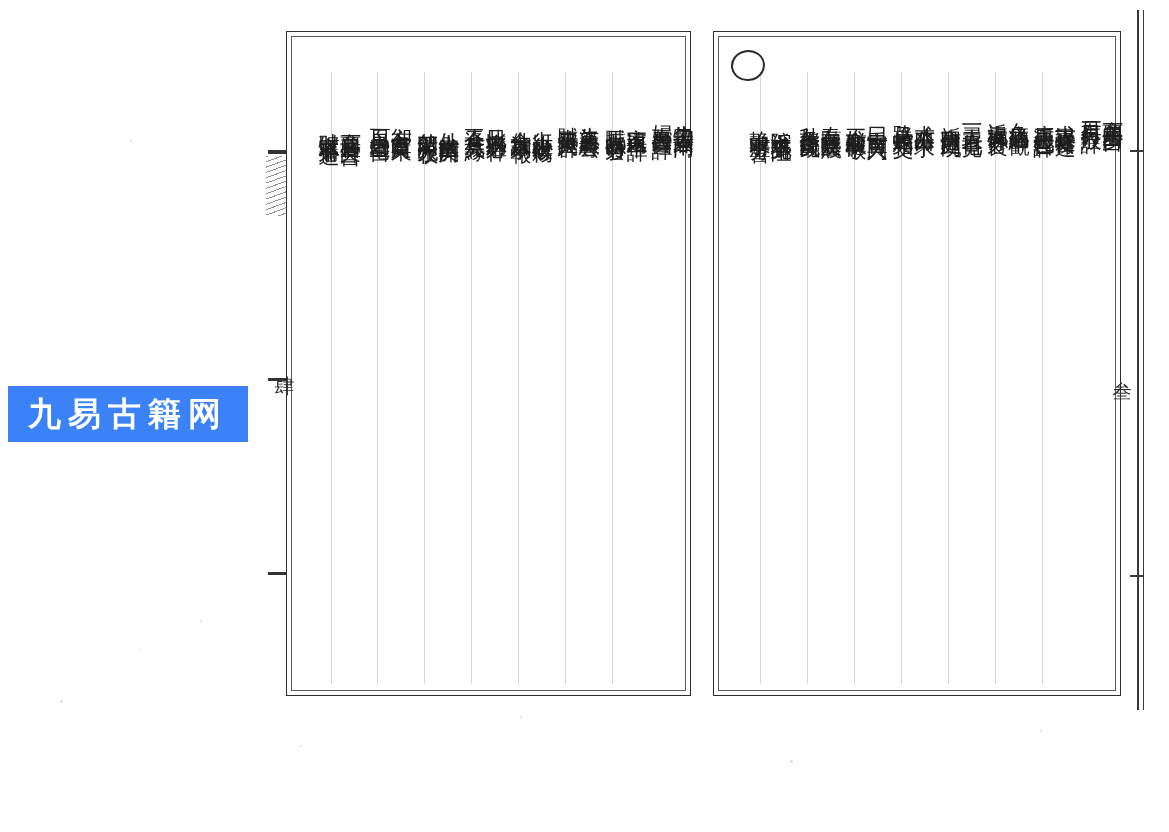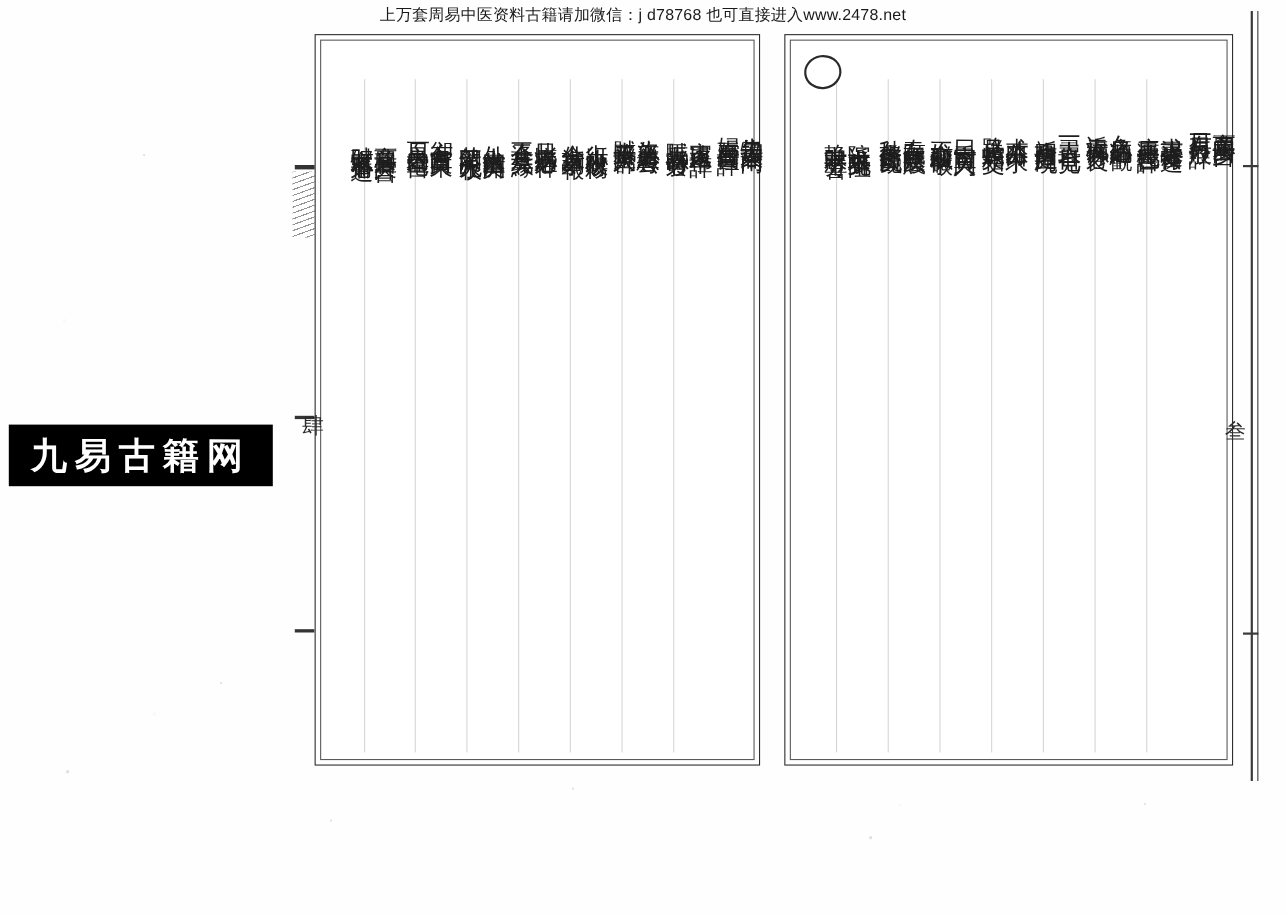--- a/index.html
+++ b/index.html
@@ -183,21 +183,21 @@
     font-family: "DejaVu Serif", "Liberation Serif", serif;
   }
 
   
   #watermark {
     position: absolute;
     left: 8px;
     top: 386px;
     width: 240px;
     height: 56px;
-    background: #000000;
+    background: #3b82f6;
     display: flex;
     align-items: center;
     justify-content: center;
     box-sizing: border-box;
     padding: 0 6px;
   }
   #watermark .wm-text {
     color: #ffffff;
     font-size: 33px;
     font-weight: bold;
@@ -212,21 +212,20 @@
     background: rgba(0,0,0,0.12);
     border-radius: 50%;
   }
 </style>
 </head>
 <body>
 
 <div id="scan">
   <div class="paper-noise"></div>
 
-  <div id="top-banner">上万套周易中医资料古籍请加微信：j d78768 也可直接进入www.2478.net</div>
 
   <div class="spine-line" id="spine-outer"></div>
   <div class="spine-line" id="spine-inner"></div>
   <div class="spine-line" id="spine-tick-a"></div>
   <div class="spine-line" id="spine-tick-b"></div>
 
   <div class="edge-mark" id="edge-top"></div>
   <div class="edge-hatch"></div>
   <div class="edge-mark" id="edge-mid"></div>
   <div class="edge-mark" id="edge-bot"></div>

